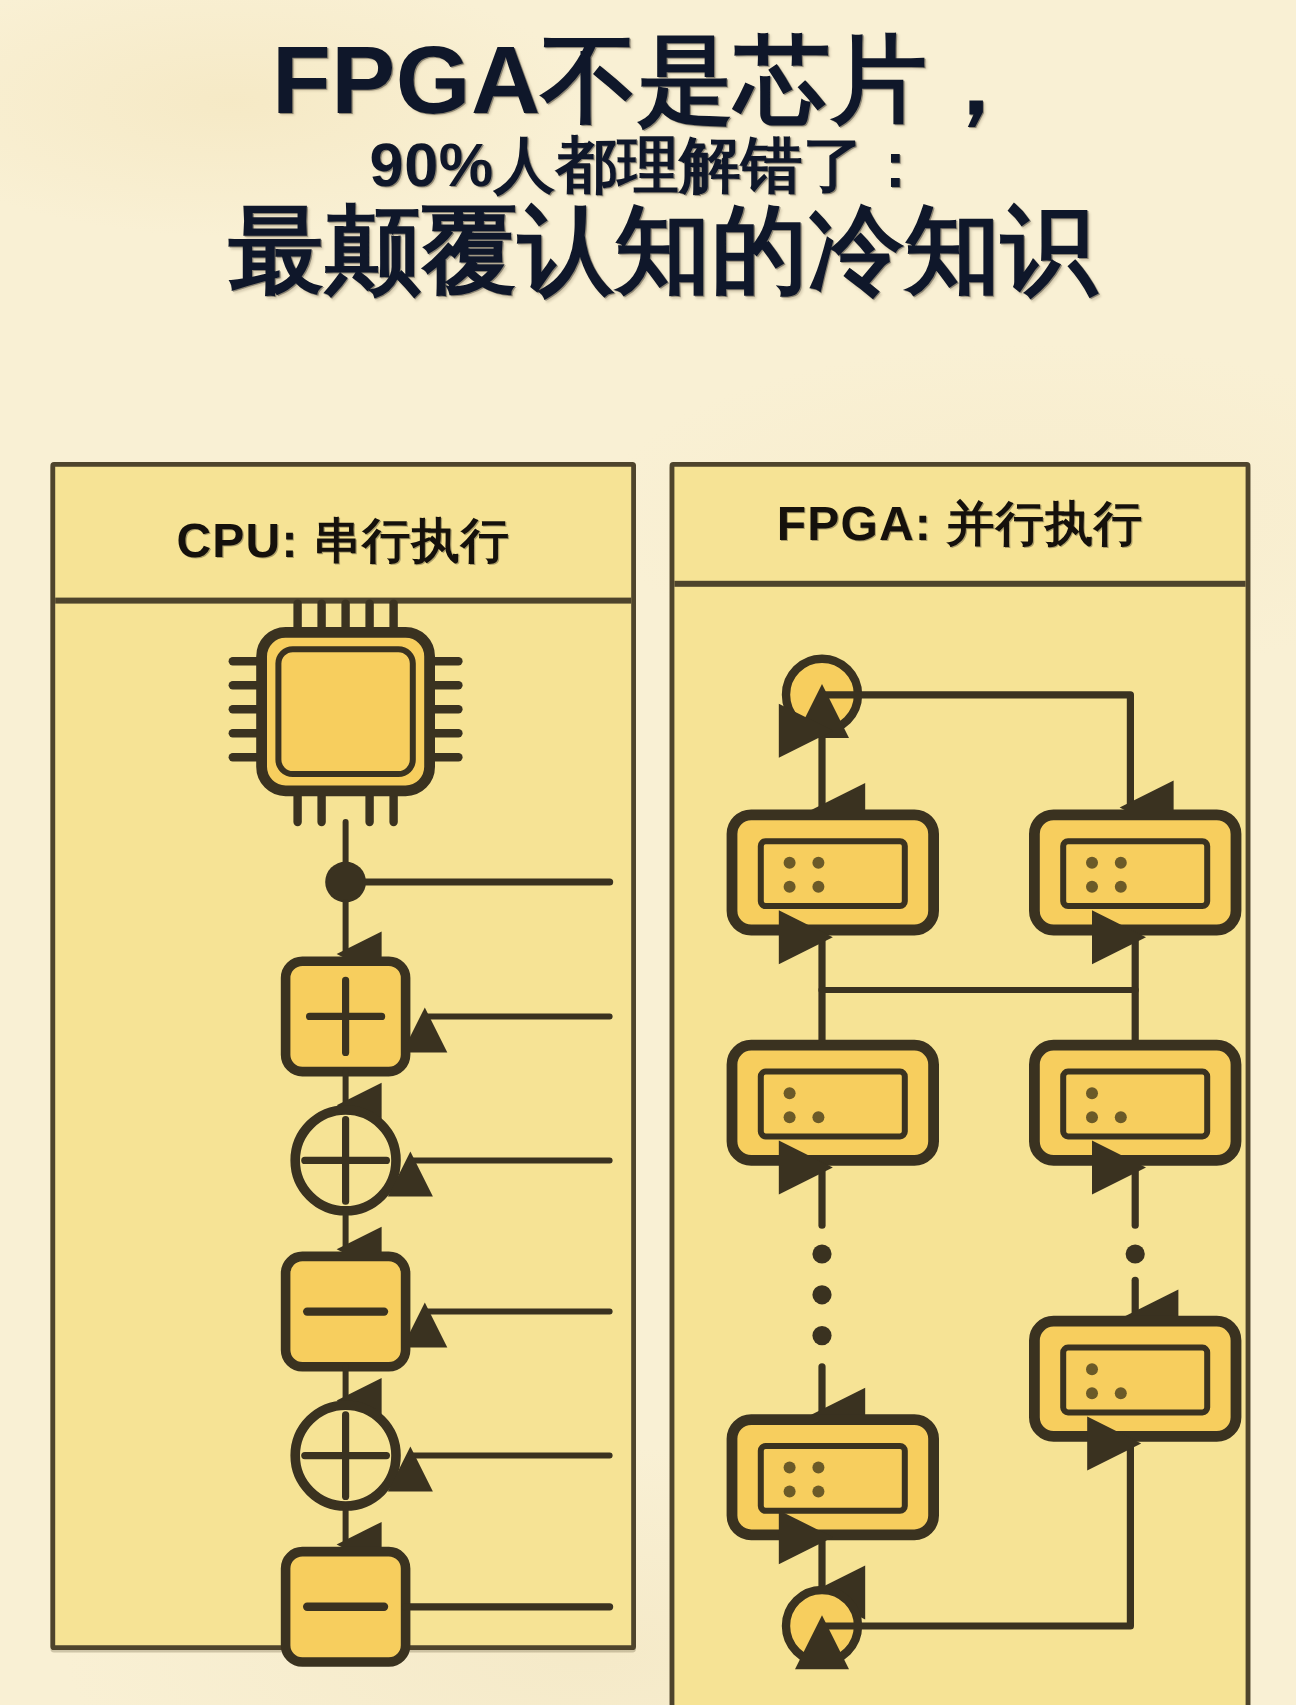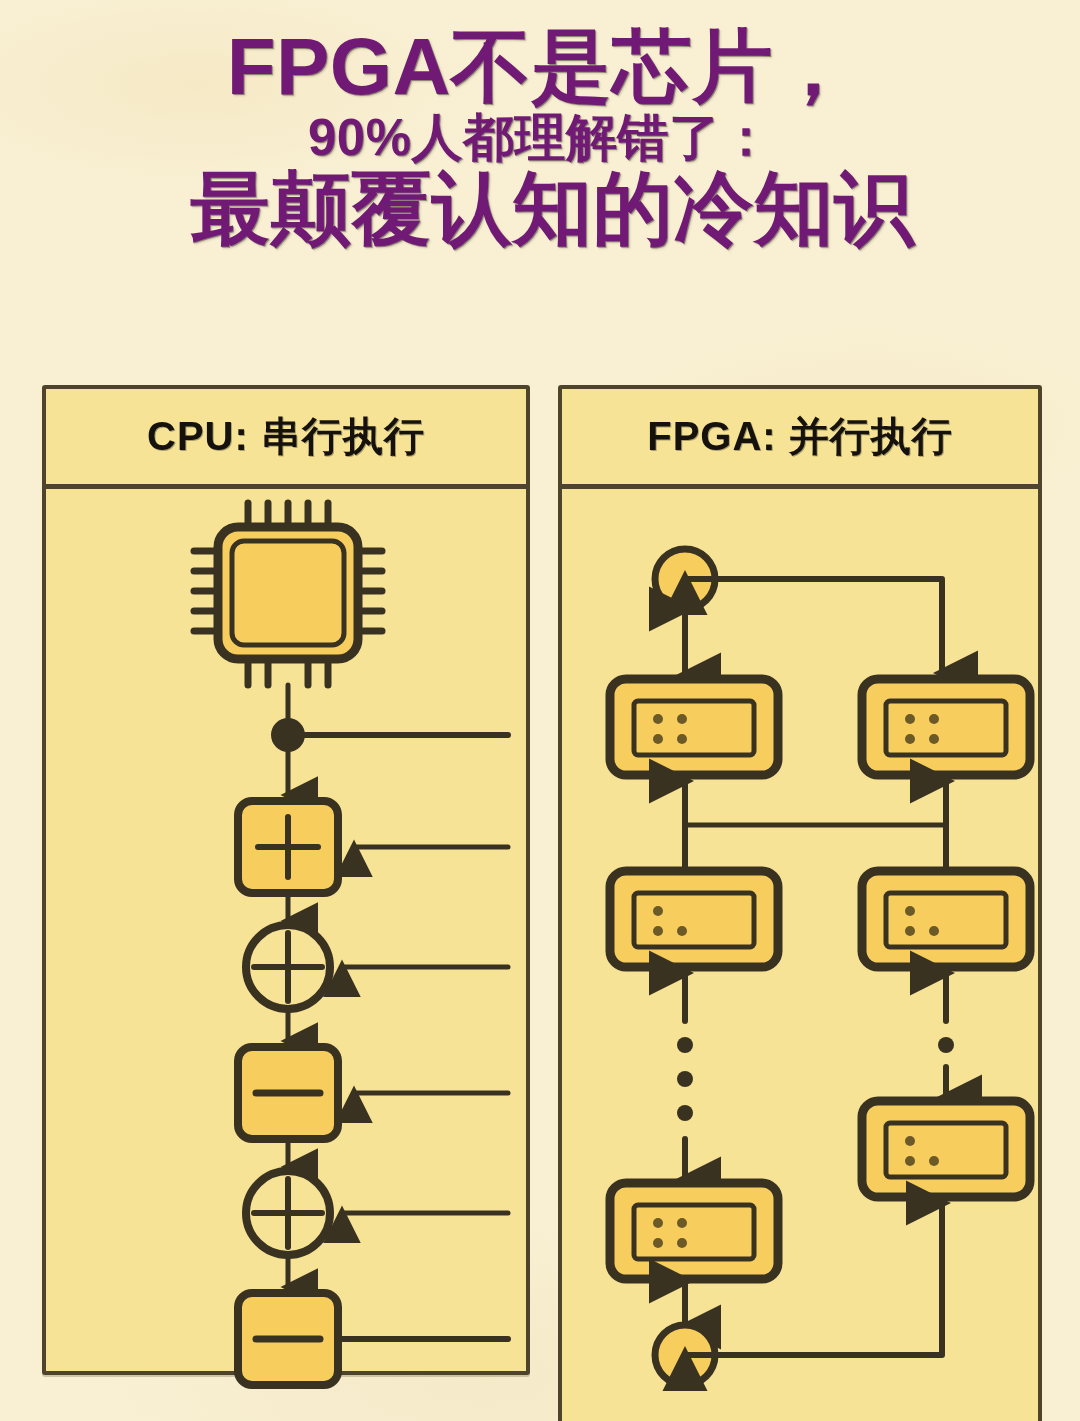--- a/index.html
+++ b/index.html
@@ -18,21 +18,21 @@
       radial-gradient(ellipse 420px 160px at 18% 6%, rgba(243,228,186,.55), transparent 70%),
       radial-gradient(ellipse 520px 200px at 80% 30%, rgba(246,233,196,.5), transparent 70%),
       radial-gradient(ellipse 600px 240px at 45% 97%, rgba(240,226,186,.45), transparent 72%);
     pointer-events:none;
   }
 
   
   .title{
     position:absolute;left:0;right:0;top:26px;
     text-align:center;
-    color:#701a75;
+    color:#0f172a;
     font-weight:bold;
     line-height:1.02;
     letter-spacing:.5px;
     text-shadow:1px 1px 0 rgba(0,0,0,.35), 2px 2px 2px rgba(60,45,20,.18);
   }
   .title .tl{display:block;}
   .tl1{font-size:80px;}
   .tl2{font-size:51px;margin-top:4px;}
   .tl3{font-size:80px;margin-top:4px;margin-left:25px;}
 
@@ -68,21 +68,21 @@
 
 <div class="title">
   <span class="tl tl1">FPGA不是芯片，</span>
   <span class="tl tl2">90%人都理解错了：</span>
   <span class="tl tl3">最颠覆认知的冷知识</span>
 </div>
 
 <div class="board">
 
   <div class="panel" style="left:42px;top:385px;width:488px;height:990px;">
-    <div class="panel-head" style="left:0;top:0;width:100%;height:100px;text-align:center;">
+    <div class="panel-head" style="left:0;top:14px;width:100%;height:100px;text-align:center;">
       <span class="panel-head-label">CPU: 串行执行</span>
     </div>
 
     <div class="panel-body" style="left:0;top:100px;width:480px;height:882px;">
       <svg width="480" height="886" viewBox="0 0 480 886">
         <defs>
           <marker id="arrDown" viewBox="0 0 12 12" refX="6" refY="9" markerWidth="9" markerHeight="9" orient="auto-start-reverse">
             <path d="M1 1 L11 1 L6 11 Z" fill="#3a3220"></path>
           </marker>
         </defs>

